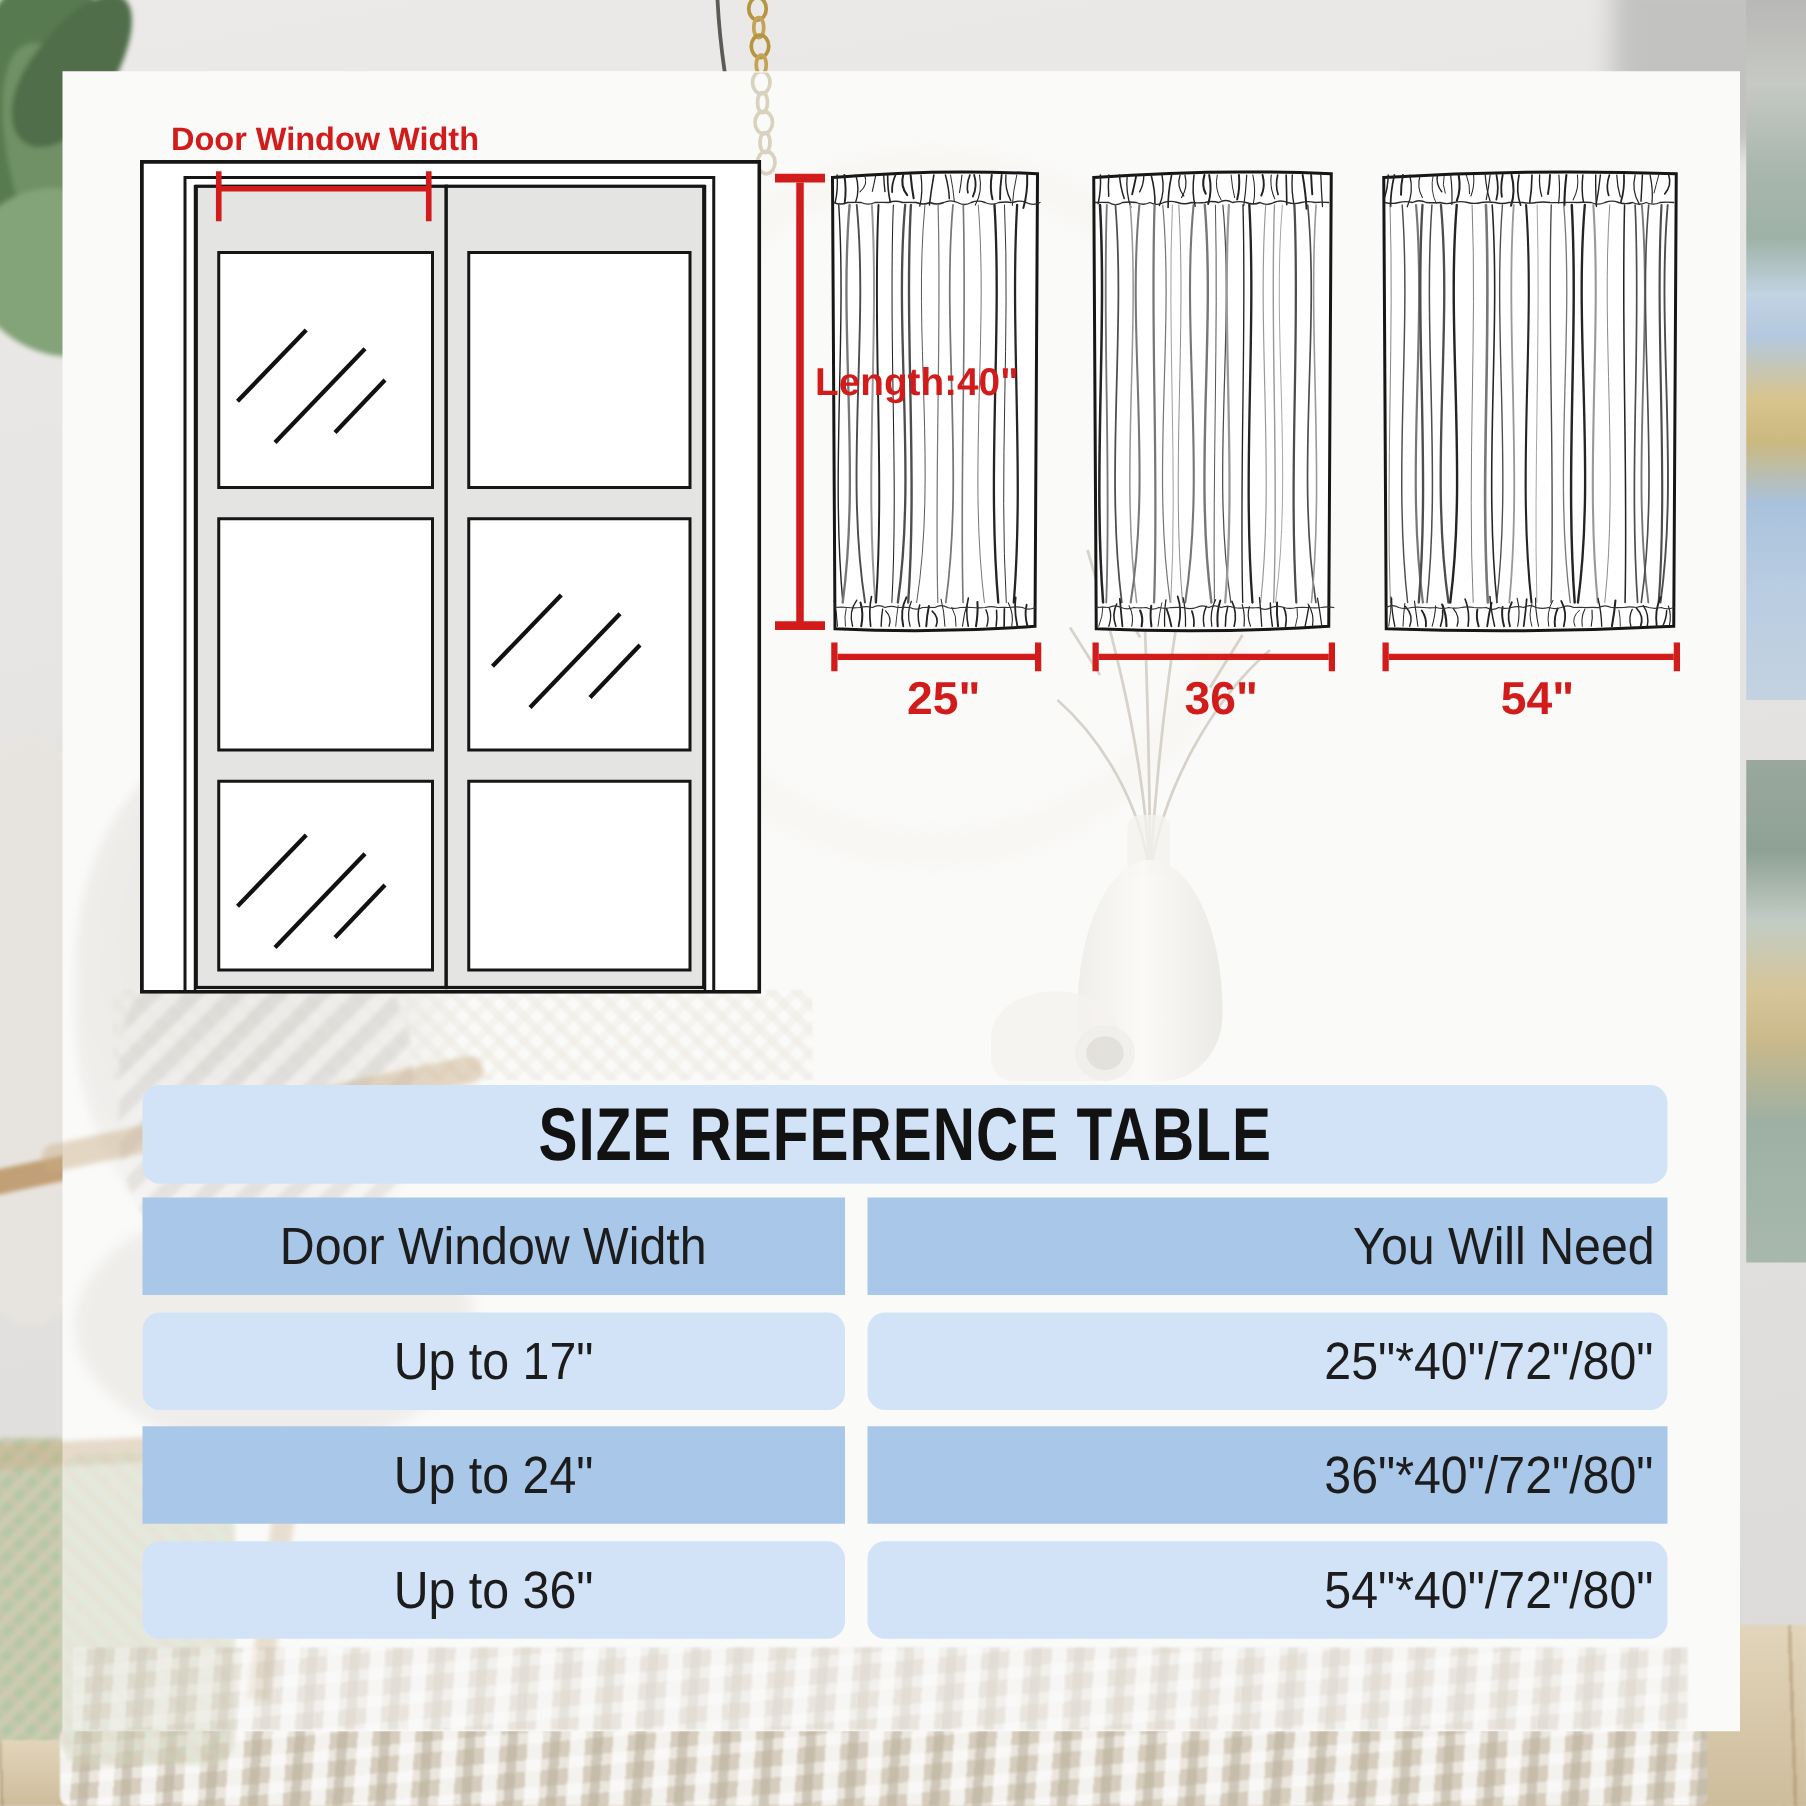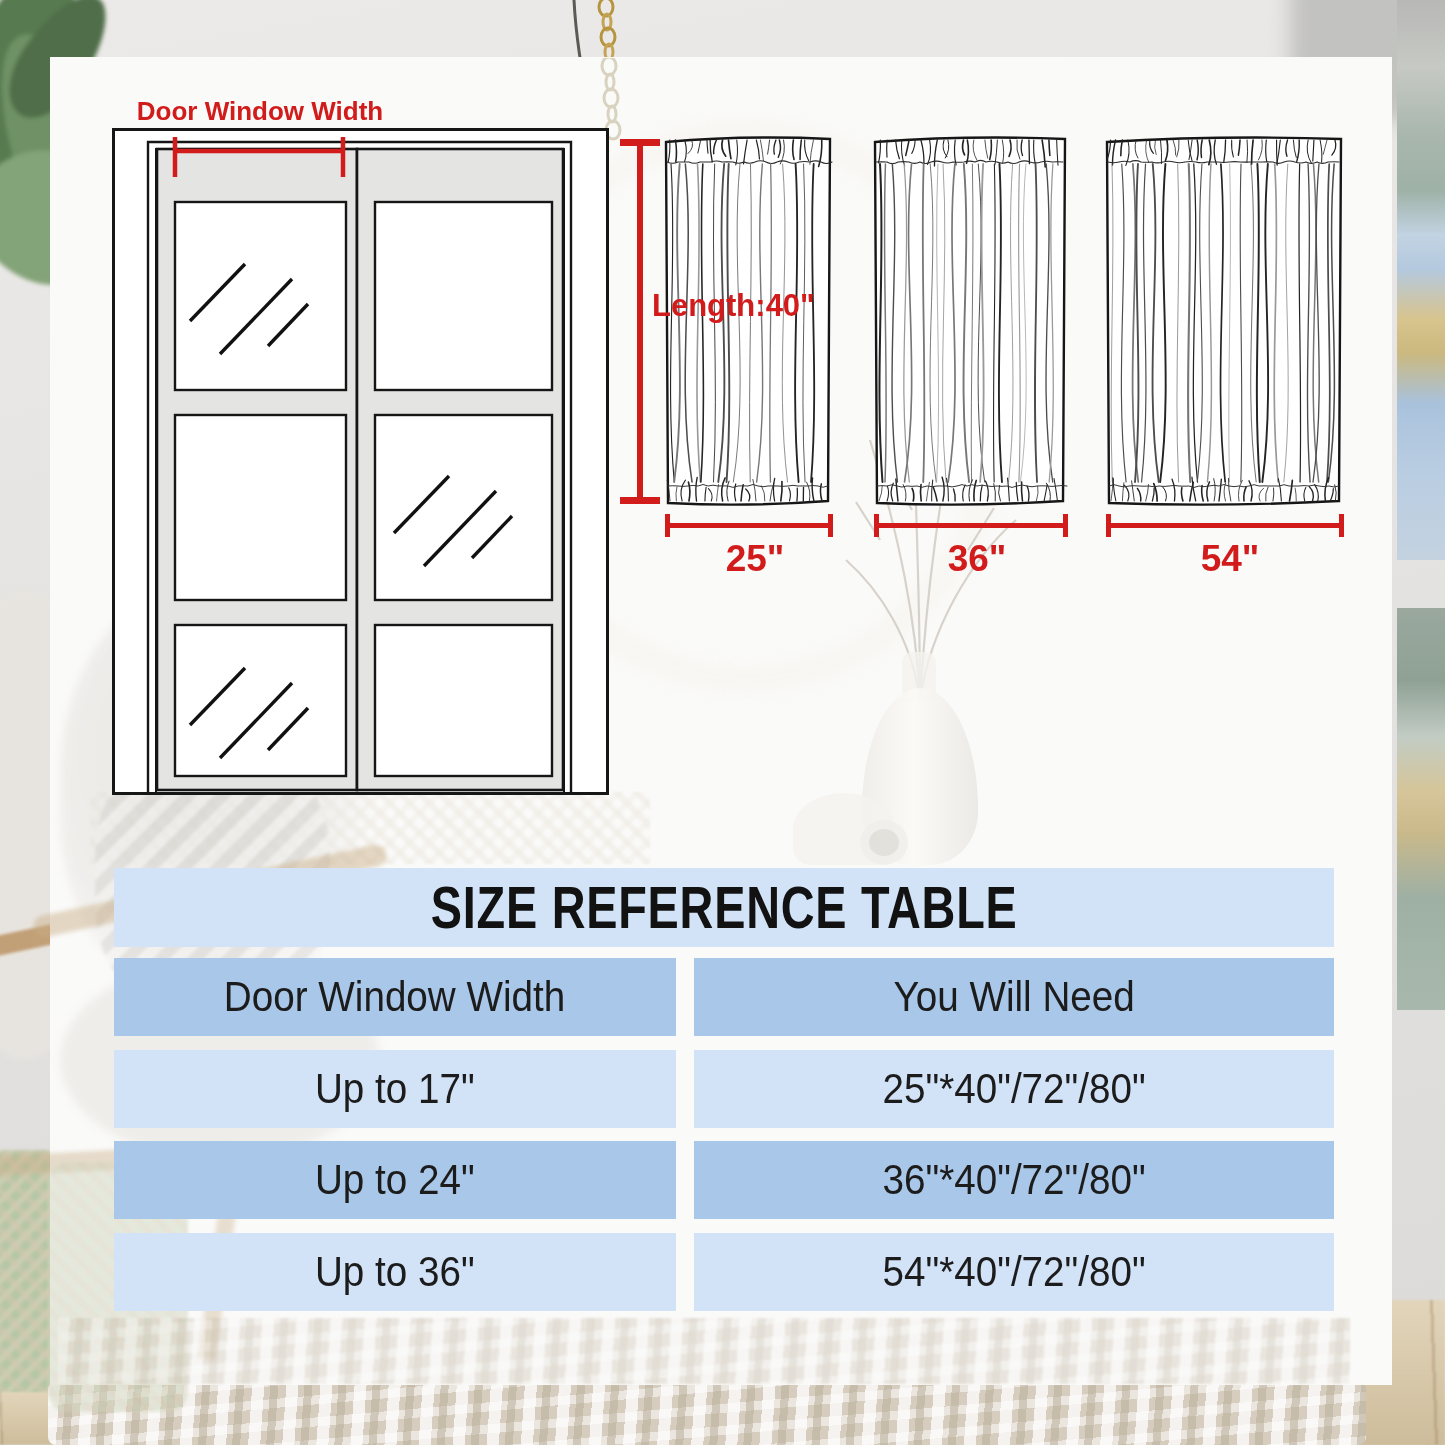--- a/index.html
+++ b/index.html
@@ -29,22 +29,22 @@
   .mline{position:absolute;z-index:5;height:5px;background:var(--red);}
   .mtick{position:absolute;z-index:5;width:5px;height:23px;background:var(--red);}
   .vcap{position:absolute;z-index:5;width:40px;height:7px;background:var(--red);}
   .wlabel{position:absolute;z-index:5;top:538px;width:130px;text-align:center;
           font-size:37px;font-weight:bold;color:var(--red);}
   
   #sizetable{position:absolute;z-index:4;left:114px;top:868px;width:1220px;height:445px;}
   .trow{position:absolute;left:0;width:1220px;height:78px;display:flex;}
   .cellL{width:562px;display:flex;align-items:center;justify-content:center;}
   .cellGap{width:18px;}
-  .cellR{width:640px;display:flex;align-items:center;justify-content:center;}
-  .bgl{background:var(--tl);}
+  .cellR{width:640px;display:flex;align-items:center;justify-content:flex-end;}
+  .bgl{background:var(--tl);border-radius:14px;}
   .bgm{background:var(--tm);}
   .ctext{font-size:42px;color:var(--tt);transform:scaleX(.92);white-space:nowrap;}
   .title-text{font-size:60px;font-weight:bold;color:#121212;transform:scaleX(.78);letter-spacing:1px;white-space:nowrap;}
 </style>
 </head>
 <body>
 
 <div id="canvas">
 
   <div class="photo" style="left:0;top:0;width:1445px;height:1445px;">

